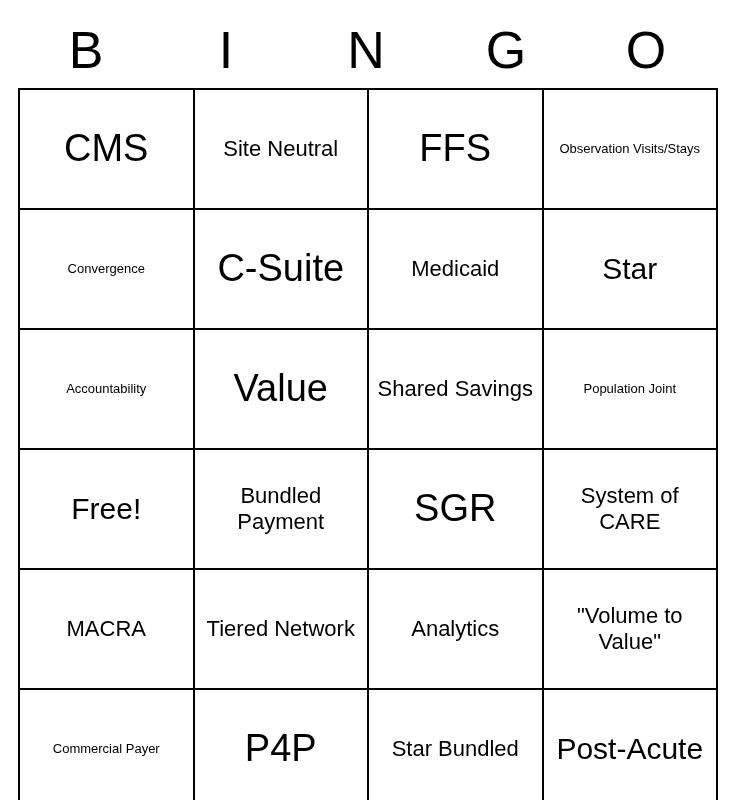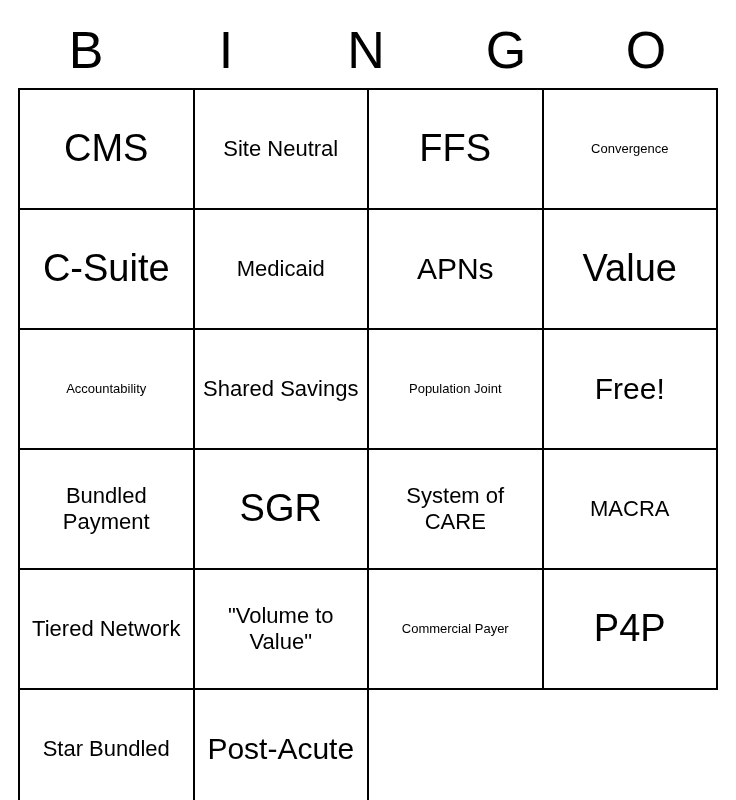--- a/index.html
+++ b/index.html
@@ -99,36 +99,39 @@
   <div class="bingo-cell">
         <span class="bingo-cell-text size-xl">CMS</span>
       </div>
       <div class="bingo-cell">
         <span class="bingo-cell-text size-sm">Site Neutral</span>
       </div>
       <div class="bingo-cell">
         <span class="bingo-cell-text size-xl">FFS</span>
       </div>
       <div class="bingo-cell">
+        <span class="bingo-cell-text size-xs">Observation Visits/Stays</span>
+      </div>
+      <div class="bingo-cell">
         <span class="bingo-cell-text size-xs">Convergence</span>
       </div>
       <div class="bingo-cell">
         <span class="bingo-cell-text size-xl">C-Suite</span>
       </div>
       <div class="bingo-cell">
         <span class="bingo-cell-text size-sm">Medicaid</span>
       </div>
       <div class="bingo-cell">
-        <span class="bingo-cell-text size-lg">APNs</span>
+        <span class="bingo-cell-text size-lg">Star</span>
+      </div>
+      <div class="bingo-cell">
+        <span class="bingo-cell-text size-xs">Accountability</span>
       </div>
       <div class="bingo-cell">
         <span class="bingo-cell-text size-xl">Value</span>
-      </div>
-      <div class="bingo-cell">
-        <span class="bingo-cell-text size-xs">Accountability</span>
       </div>
       <div class="bingo-cell">
         <span class="bingo-cell-text size-sm">Shared Savings</span>
       </div>
       <div class="bingo-cell">
         <span class="bingo-cell-text size-xs">Population Joint</span>
       </div>
       <div class="bingo-cell">
         <span class="bingo-cell-text size-lg">Free!</span>
       </div>
@@ -141,20 +144,23 @@
       <div class="bingo-cell">
         <span class="bingo-cell-text size-sm">System of CARE</span>
       </div>
       <div class="bingo-cell">
         <span class="bingo-cell-text size-sm">MACRA</span>
       </div>
       <div class="bingo-cell">
         <span class="bingo-cell-text size-sm">Tiered Network</span>
       </div>
       <div class="bingo-cell">
+        <span class="bingo-cell-text size-sm">Analytics</span>
+      </div>
+      <div class="bingo-cell">
         <span class="bingo-cell-text size-sm">"Volume to Value"</span>
       </div>
       <div class="bingo-cell">
         <span class="bingo-cell-text size-xs">Commercial Payer</span>
       </div>
       <div class="bingo-cell">
         <span class="bingo-cell-text size-xl">P4P</span>
       </div>
       <div class="bingo-cell">
         <span class="bingo-cell-text size-sm">Star Bundled</span>

